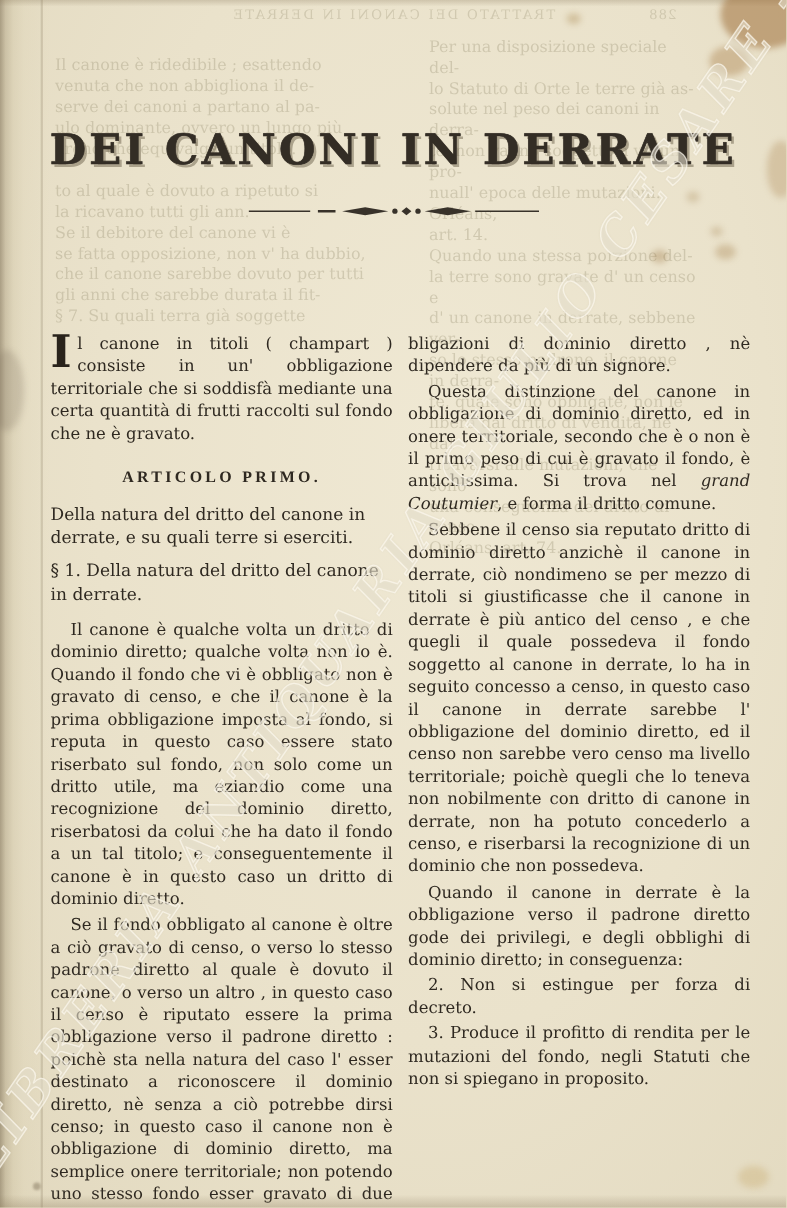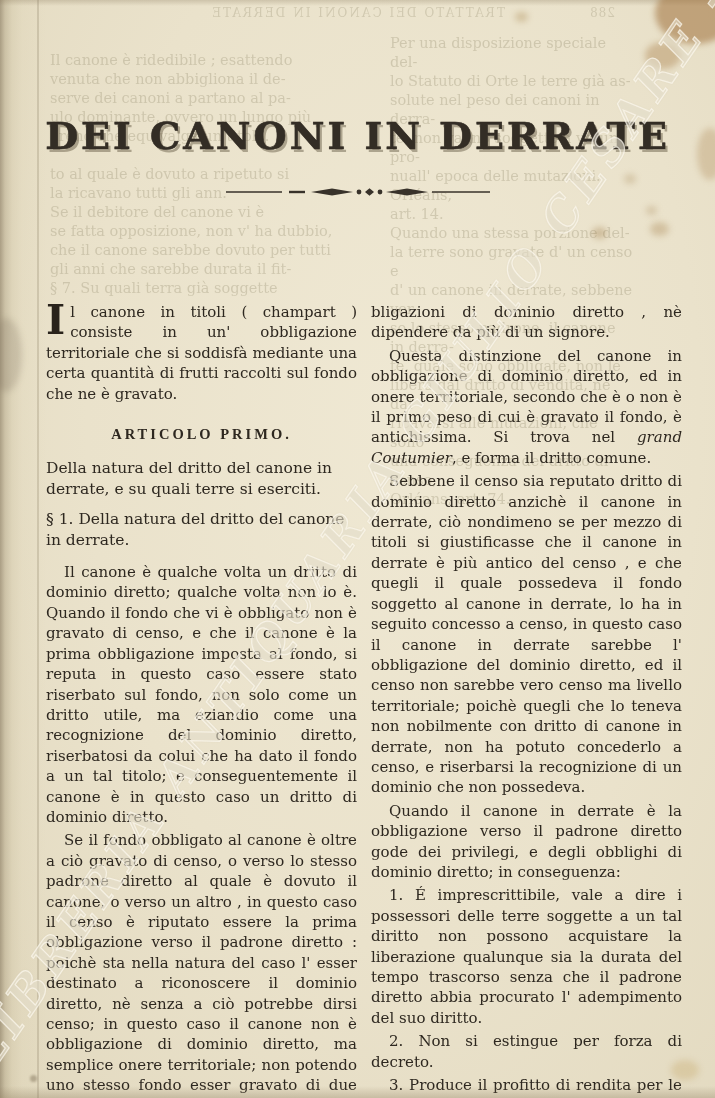--- a/index.html
+++ b/index.html
@@ -164,21 +164,20 @@
       <p class="chapter-title italic">Della natura del dritto del canone in derrate, e su quali terre si eserciti.</p>
       <p class="section-heading italic">§ 1. Della natura del dritto del canone in derrate.</p>
       <p class="body indent">Il canone è qualche volta un dritto di dominio diretto; qualche volta non lo è. Quando il fondo che vi è obbligato non è gravato di censo, e che il canone è la prima obbligazione imposta al fondo, si reputa in questo caso essere stato riserbato sul fondo, non solo come un dritto utile, ma eziandio come una recognizione del dominio diretto, riserbatosi da colui che ha dato il fondo a un tal titolo; e conseguentemente il canone è in questo caso un dritto di dominio diretto.</p>
       <p class="body indent">Se il fondo obbligato al canone è oltre a ciò gravato di censo, o verso lo stesso padrone diretto al quale è dovuto il canone, o verso un altro , in questo caso il censo è riputato essere la prima obbligazione verso il padrone diretto : poichè sta nella natura del caso l' esser destinato a riconoscere il dominio diretto, nè senza a ciò potrebbe dirsi censo; in questo caso il canone non è obbligazione di dominio diretto, ma semplice onere territoriale; non potendo uno stesso fondo esser gravato di due ob-</p>
     </div>
     <div class="col">
       <p class="body">bligazioni di dominio diretto , nè dipendere da più di un signore.</p>
       <p class="body indent"><span>Questa distinzione del canone in obbligazione di dominio diretto, ed in onere territoriale, secondo che è o non è il primo peso di cui è gravato il fondo, è antichissima. Si trova nel </span><em>grand Coutumier</em><span>, e forma il dritto comune.</span></p>
       <p class="body indent">Sebbene il censo sia reputato dritto di dominio diretto anzichè il canone in derrate, ciò nondimeno se per mezzo di titoli si giustificasse che il canone in derrate è più antico del censo , e che quegli il quale possedeva il fondo soggetto al canone in derrate, lo ha in seguito concesso a censo, in questo caso il canone in derrate sarebbe l' obbligazione del dominio diretto, ed il censo non sarebbe vero censo ma livello territoriale; poichè quegli che lo teneva non nobilmente con dritto di canone in derrate, non ha potuto concederlo a censo, e riserbarsi la recognizione di un dominio che non possedeva.</p>
       <p class="body indent">Quando il canone in derrate è la obbligazione verso il padrone diretto gode dei privilegi, e degli obblighi di dominio diretto; in conseguenza:</p>
-      <p class="body indent">1. É imprescrittibile, vale a dire i possessori delle terre soggette a un tal diritto non possono acquistare la liberazione qualunque sia la durata del tempo trascorso senza che il padrone diretto abbia procurato l' adempimento del suo diritto.</p>
       <p class="body indent">2. Non si estingue per forza di decreto.</p>
       <p class="body indent">3. Produce il profitto di rendita per le mutazioni del fondo, negli Statuti che non si spiegano in proposito.</p>
     </div>
   </div>
 
   <div class="edge-left"></div>
   <div class="gutter-line"></div>
   <div class="edge-top"></div>
   <div class="edge-bottom"></div>
   <div class="stain s1"></div>

